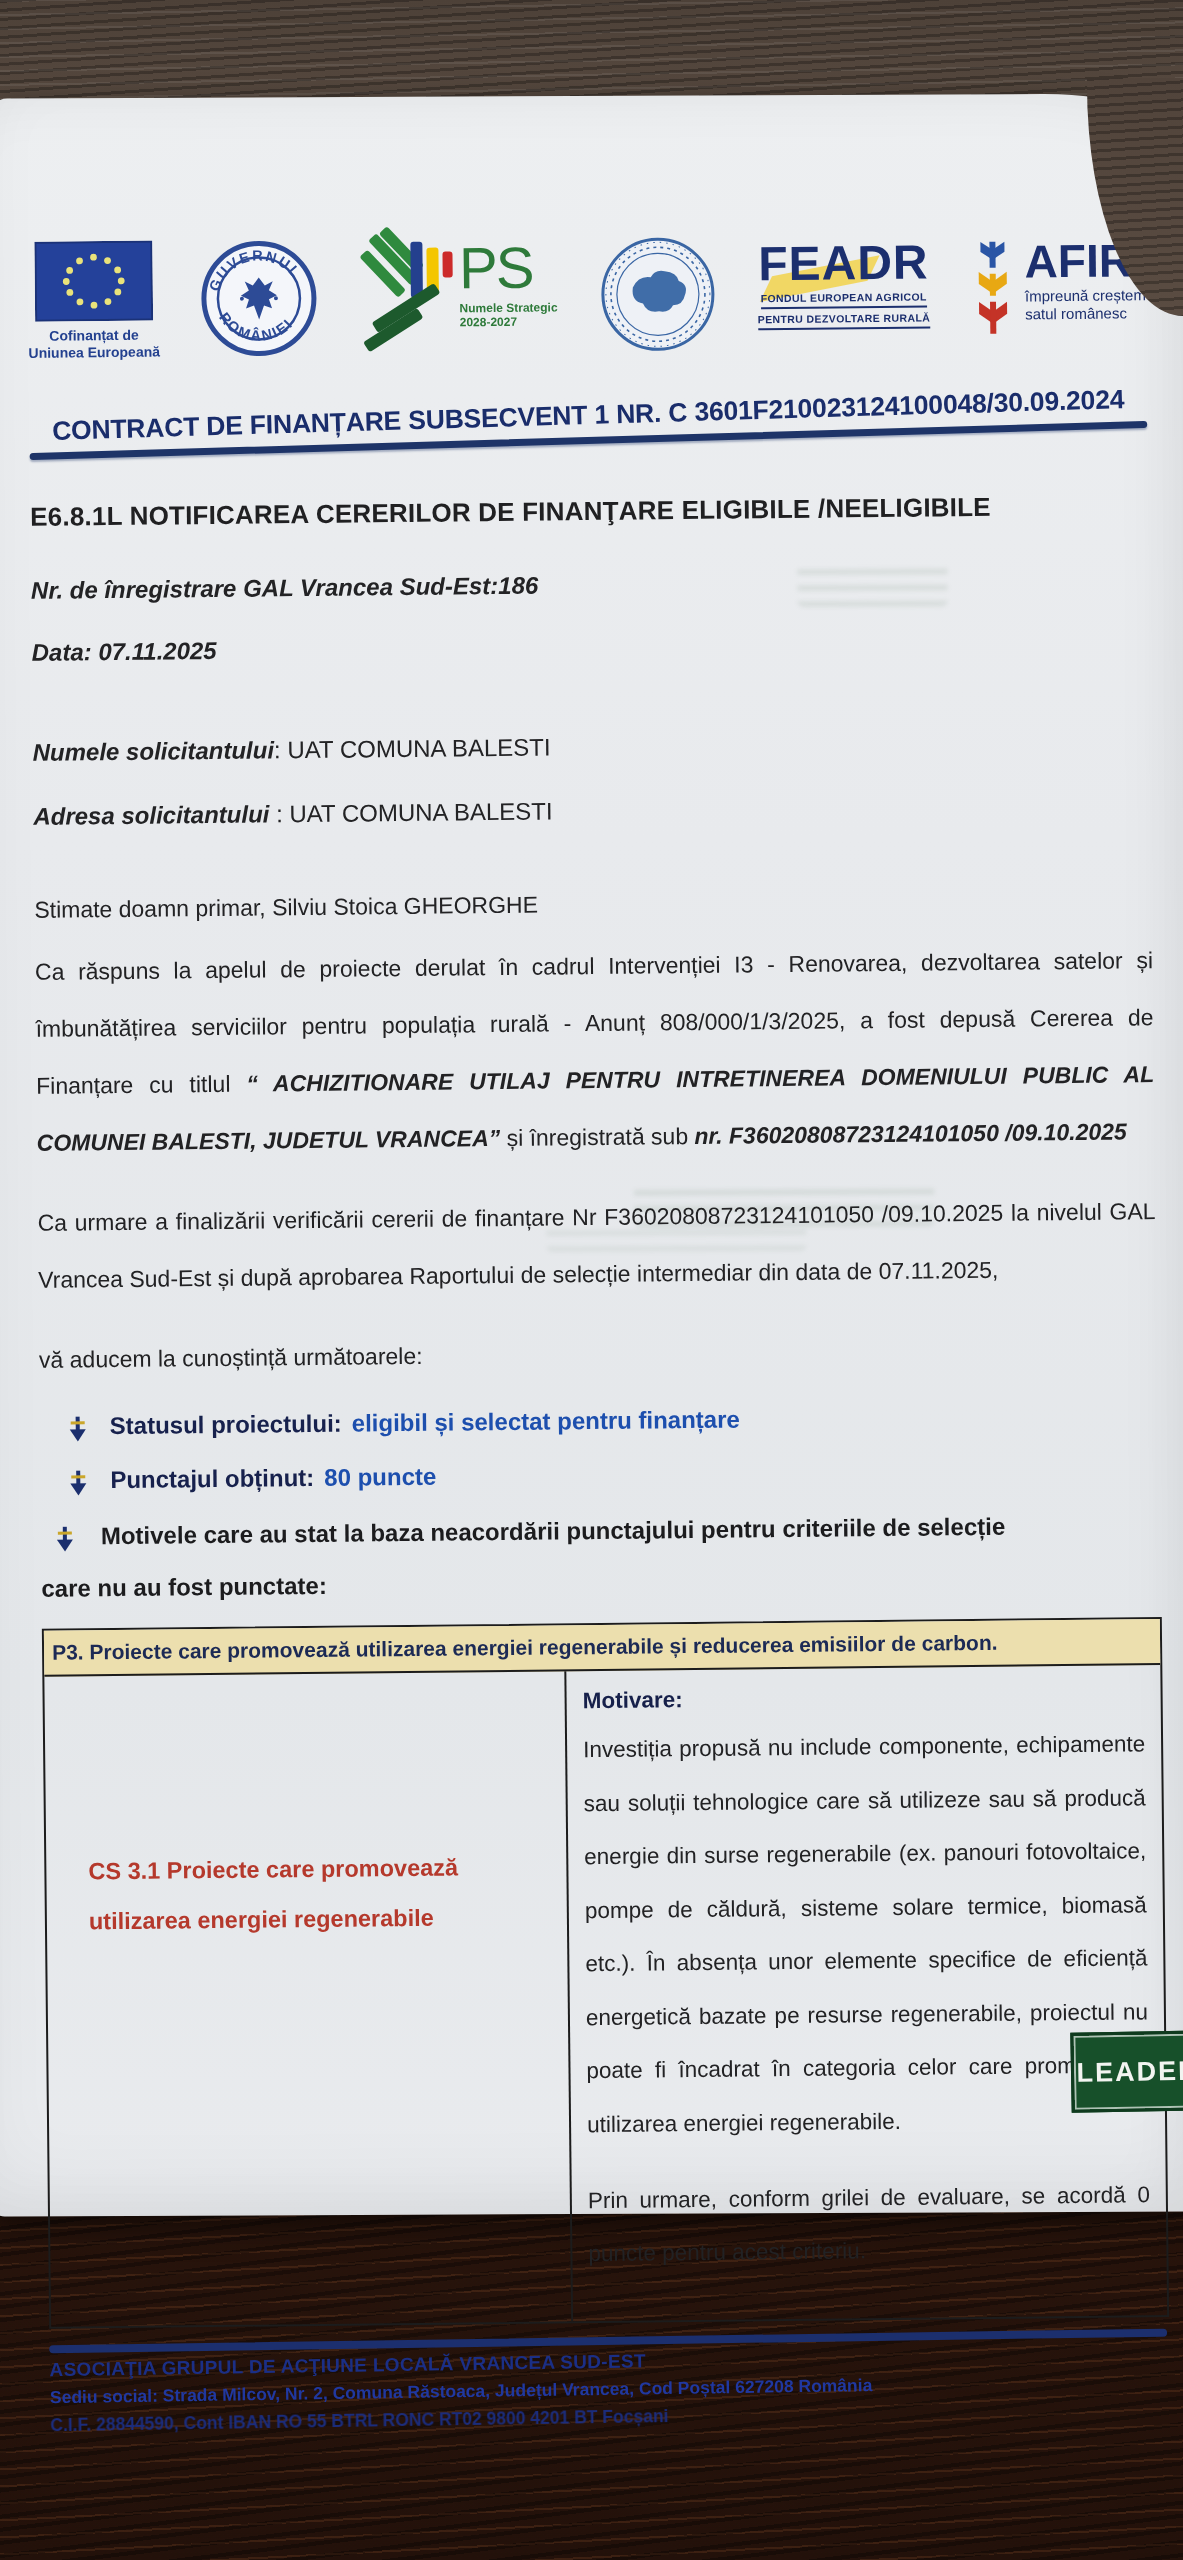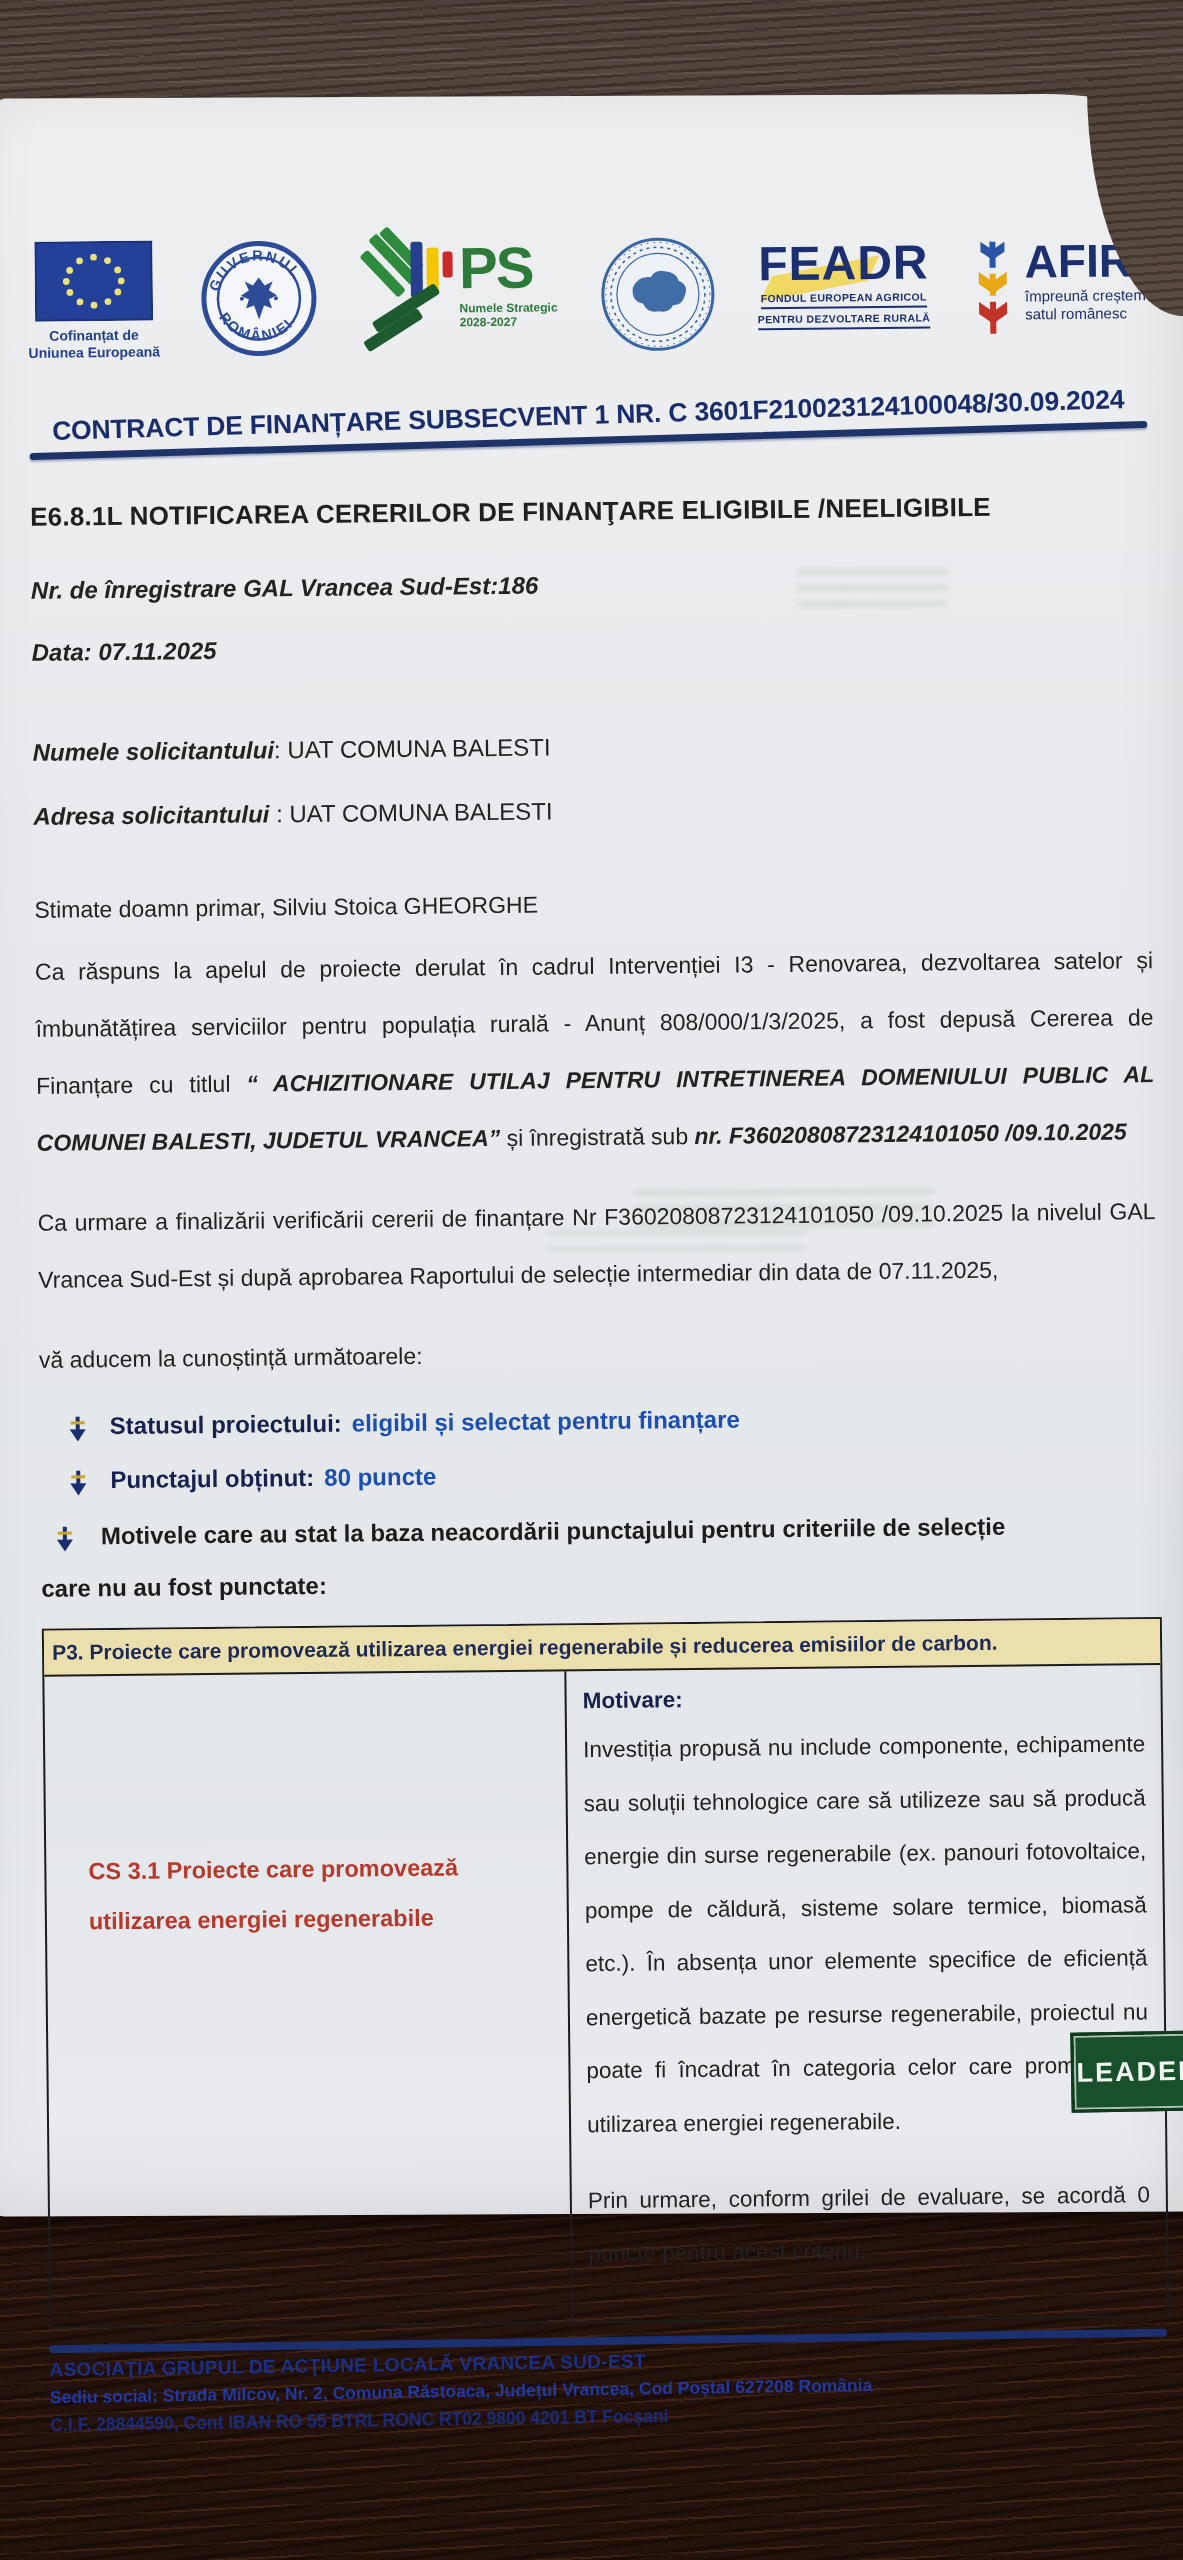--- a/index.html
+++ b/index.html
@@ -58,21 +58,21 @@
   .ps-stripe{position:absolute;border-radius:3px;}
   .ps-g1{width:56px;height:11px;background:#2f8a3e;transform:rotate(47deg);left:-4px;top:26px;}
   .ps-g2{width:62px;height:11px;background:#2f8a3e;transform:rotate(47deg);left:4px;top:12px;}
   .ps-g3{width:54px;height:11px;background:#2f8a3e;transform:rotate(47deg);left:16px;top:2px;}
   .ps-b{width:12px;height:56px;background:#24408e;left:52px;top:0px;}
   .ps-y{width:12px;height:46px;background:#f4c600;left:68px;top:6px;}
   .ps-r{width:10px;height:26px;background:#cc2a2a;left:84px;top:10px;}
   .ps-d1{width:74px;height:12px;background:#1d5a2d;transform:rotate(-32deg);left:10px;top:60px;}
   .ps-d2{width:64px;height:12px;background:#1d5a2d;transform:rotate(-32deg);left:2px;top:82px;}
   .ps-right{margin-left:8px;display:flex;flex-direction:column;align-items:flex-start;}
-  .ps-abbr{font-size:58px;line-height:54px;font-weight:bold;color:#2e7a3a;letter-spacing:-2px;}
+  .ps-abbr{font-size:58px;line-height:54px;font-weight:normal;color:#2e7a3a;letter-spacing:-2px;}
   .ps-cap{color:#2e7a3a;font-size:12px;font-weight:bold;line-height:14px;margin-top:6px;}
   .feadr{display:flex;flex-direction:column;align-items:center;margin-top:6px;position:relative;}
   .feadr-swoosh{position:absolute;left:14px;top:26px;width:96px;height:26px;background:#f2d24b;transform:skewX(-35deg) rotate(-12deg);opacity:.85;}
   .feadr-abbr{position:relative;font-size:48px;line-height:48px;font-weight:bold;color:#1c2f6e;letter-spacing:1px;font-stretch:condensed;}
   .feadr-cap{position:relative;color:#1c2f6e;font-size:10.5px;font-weight:bold;line-height:15px;border-bottom:2px solid #1c2f6e;padding-bottom:1px;margin-top:3px;letter-spacing:.4px;}
   .afir{display:flex;align-items:flex-start;margin-top:8px;}
   .afir-text{margin-left:10px;display:flex;flex-direction:column;}
   .afir-abbr{font-size:46px;line-height:44px;font-weight:bold;color:#1c2f6e;}
   .afir-cap{color:#1c2f6e;font-size:15px;line-height:18px;margin-top:4px;}
   

